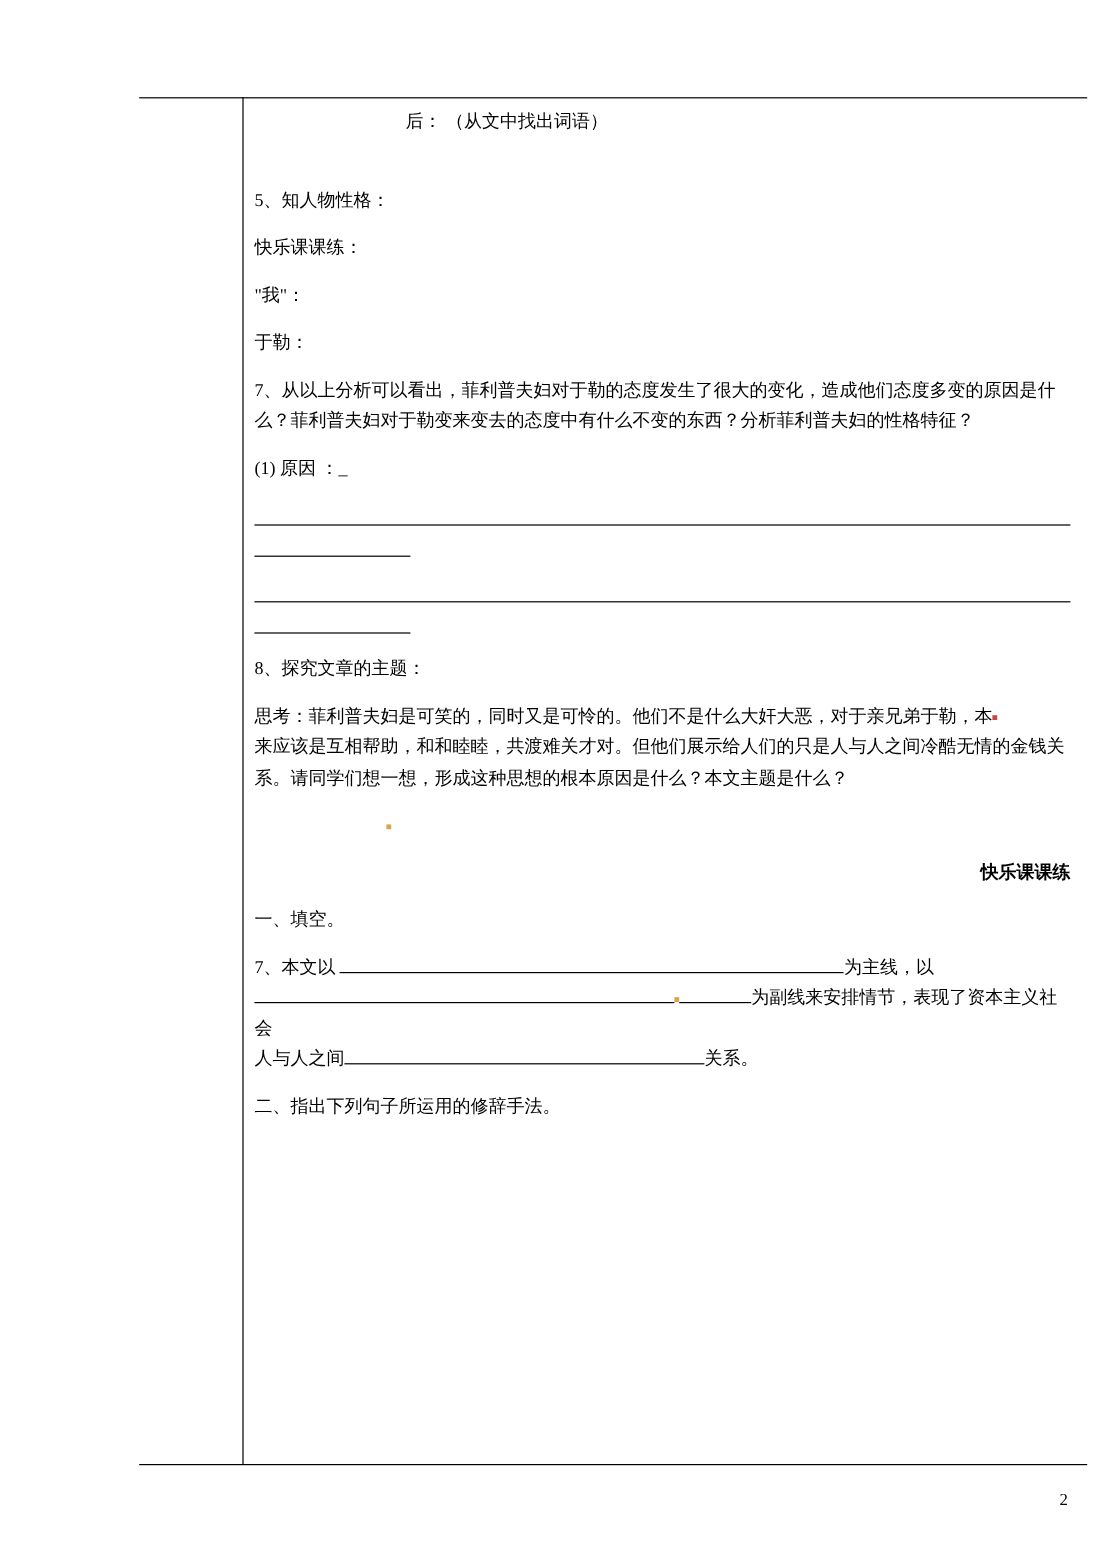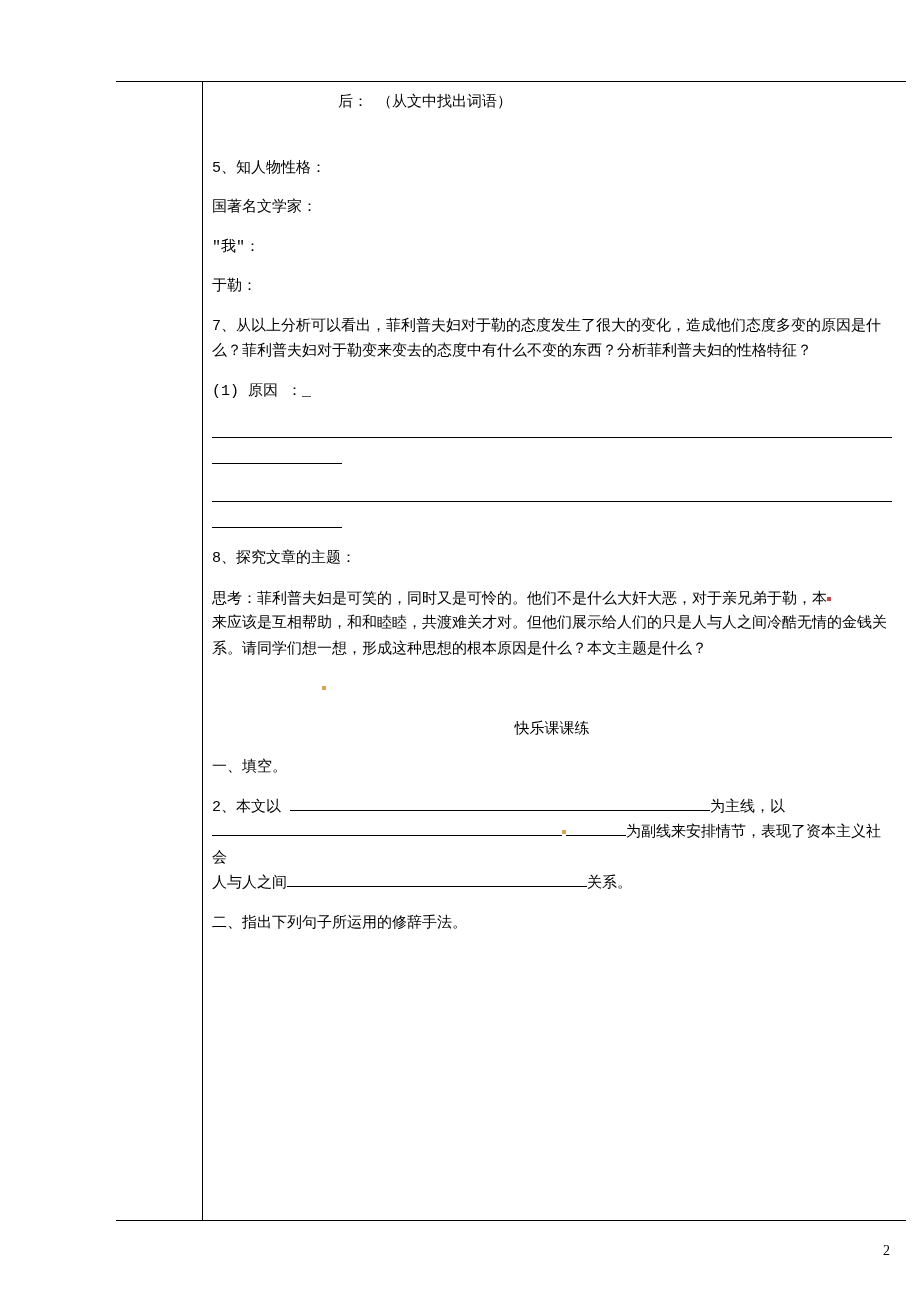--- a/index.html
+++ b/index.html
@@ -38,26 +38,26 @@
     height: 1139px;
     border-left: 1px solid #000;
   }
   .content {
     position: absolute;
     left: 212px;
     top: 90px;
     right: 28px;
     line-height: 1.7;
   }
-  .para { margin-bottom: 14px; font-family: Liberation Mono, monospace; }
+  .para { margin-bottom: 14px; }
   .indent-hou { padding-left: 126px; }
   .gap-large { margin-bottom: 40px; }
   .bold-right {
-    text-align: center;
-    font-weight: normal;
+    text-align: right;
+    font-weight: bold;
     margin-top: 14px;
     margin-bottom: 14px;
   }
   .blank {
     display: inline-block;
     border-bottom: 1px solid #000;
     height: 1em;
     vertical-align: baseline;
   }
   .blank-60 { width: 60px; }
@@ -118,21 +118,21 @@
 
 <div class="page">
   <div class="hline-top"></div>
   <div class="vline"></div>
 
   <div class="content">
 
     <div class="para indent-hou gap-large">后：   （从文中找出词语）</div>
 
     <div class="para">5、知人物性格：</div>
-    <div class="para">国著名文学家：</div>
+    <div class="para">快乐课课练：</div>
     <div class="para">"我"：</div>
     <div class="para">于勒：</div>
 
 
     <div class="para">7、从以上分析可以看出，菲利普夫妇对于勒的态度发生了很大的变化，造成他们态度多变的原因是什么？菲利普夫妇对于勒变来变去的态度中有什么不变的东西？分析菲利普夫妇的性格特征？</div>
 
     <div class="para">(1) 原因   ：_</div>
     <div class="full-underline"></div>
     <div class="short-underline"></div>
 
@@ -148,21 +148,21 @@
     <div class="para">
       <span class="tiny-marker"></span>
     </div>
 
     <div class="bold-right">快乐课课练</div>
 
     <div class="para">一、填空。</div>
 
 
     <div class="para">
-      <span>2、本文以</span> <span class="blank blank-420"></span><span>为主线，以</span><br>
+      <span>7、本文以</span> <span class="blank blank-420"></span><span>为主线，以</span><br>
       <span class="blank blank-350"></span><span class="orange-dot"></span><span class="blank blank-60"></span><span>为副线来安排情节，表现了资本主义社会</span><br>
       <span>人与人之间</span><span class="blank blank-300"></span><span>关系。</span>
     </div>
 
 
     <div class="para">二、指出下列句子所运用的修辞手法。</div>
 
   </div>
 
   <div class="hline-bottom"></div>

